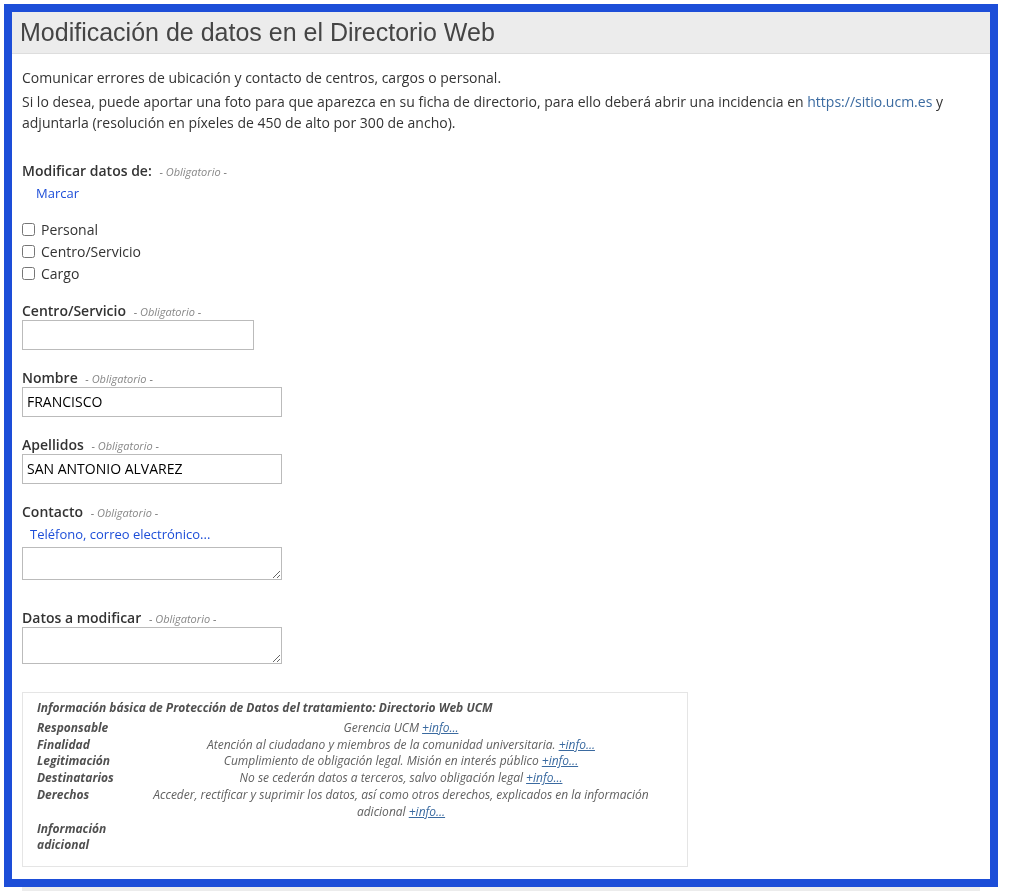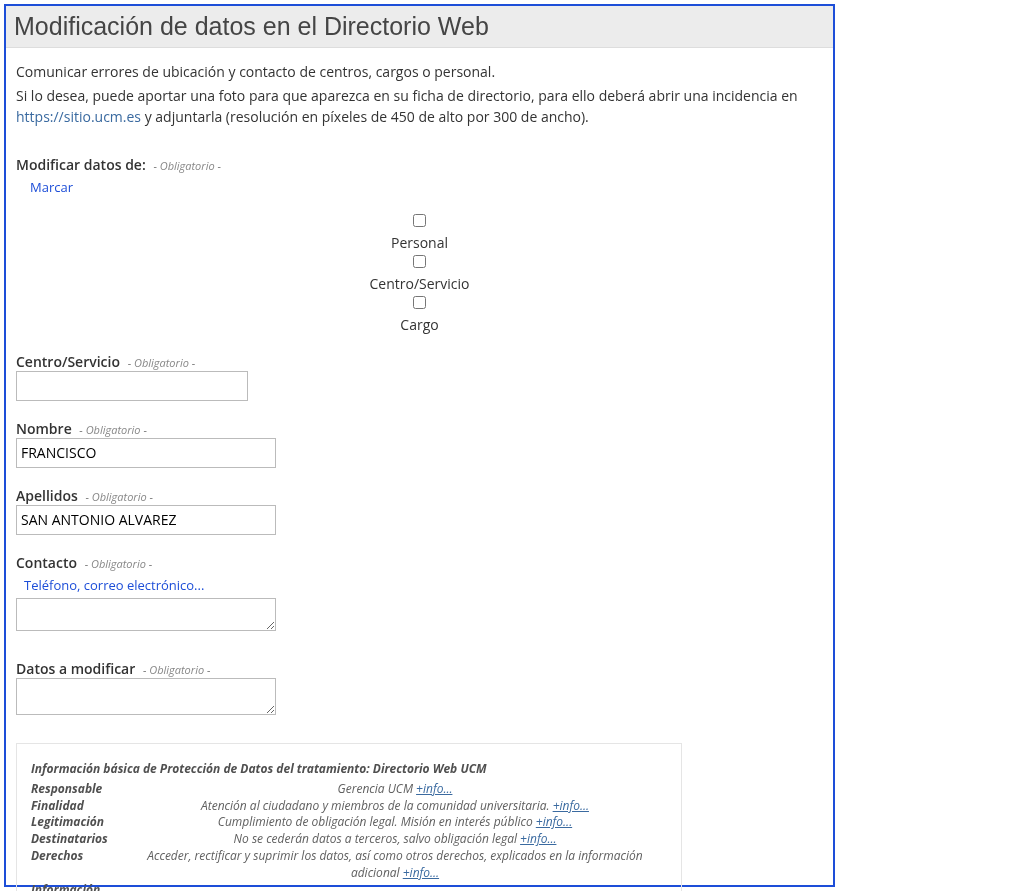--- a/index.html
+++ b/index.html
@@ -5,22 +5,22 @@
   * { box-sizing: border-box; }
   body {
     margin: 0;
     padding: 4px;
     font-family: "Segoe UI", "Open Sans", Calibri, sans-serif;
     background: #fff;
     color: #333;
     font-size: 14px;
   }
   .frame {
-    border: 2px solid #1d4ed8;
-    width: 831px;
+    border: 8px solid #1d4ed8;
+    width: 994px;
     height: 883px;
     background: #fff;
   }
   .titlebar {
     background: #ececec;
     padding: 6px 8px 6px 8px;
     border-bottom: 1px solid #ddd;
   }
   .titlebar h1 {
     margin: 0;
@@ -33,42 +33,42 @@
     padding: 10px 10px 16px 10px;
     line-height: 1.45;
   }
   .intro p { margin: 4px 0; }
   a.link { color: #3a6aa0; text-decoration: none; }
   .form-area { padding: 0 10px; }
   .field { margin: 8px 0 18px 0; }
   .field-label { font-weight: 600; color: #333; font-size: 14px; }
   .hint { font-weight: 400; color: #888; font-style: italic; font-size: 11px; margin-left: 4px;}
   .subhint { color: #1d4ed8; font-size: 13px; margin: 4px 0 4px 14px; }
-  .chk-row { display: flex; align-items: center; gap: 6px; margin: 3px 0; font-size: 14px; flex-direction: column; }
+  .chk-row { display: flex; align-items: center; gap: 6px; margin: 3px 0; font-size: 14px; }
   .chk-row input { margin: 0; }
   input[type=text] {
     border: 1px solid #bbb;
     font-size: 14px;
     padding: 14px 4px;
     height: 23px;
     font-family: inherit;
   }
   textarea {
     border: 1px solid #bbb;
     font-size: 14px;
     padding: 2px 4px;
     font-family: inherit;
     resize: both;
   }
   .w-std { width: 232px; }
   .w-wide { width: 260px; }
   .dpbox {
     border: 1px solid #e5e5e5;
     margin: 24px 0 0 0;
-    padding: 16px 14px 12px 14px;
+    padding: 6px 14px 12px 14px;
     font-size: 12px;
     color: #606060;
     width: 666px;
   }
   .dpbox .dptitle { font-style: italic; font-weight: 700; margin-bottom: 4px; color: #505050;}
   .dprow { display: flex; gap: 14px; line-height: 1.4; }
   .dprow .k { flex: 0 0 78px; font-style: italic; font-weight: 700; color: #505050;}
   .dprow .v { flex: 1; font-style: italic; text-align: center; }
   .plusinfo { color: #3a6aa0; font-style: italic; }
   .dplink { color: #3a6aa0; font-style: italic; }

